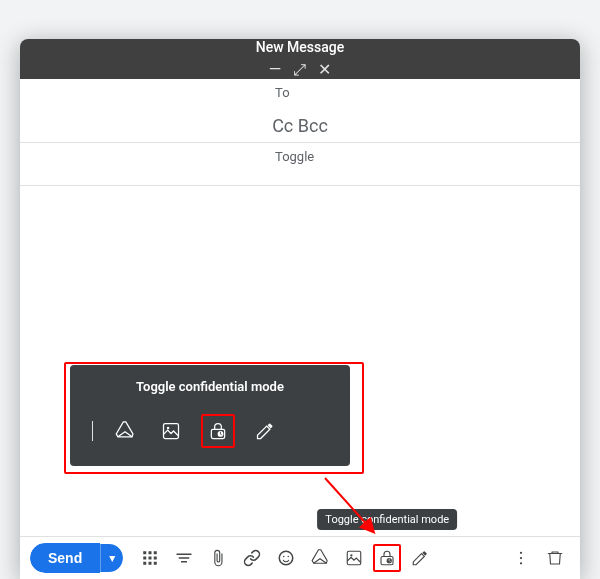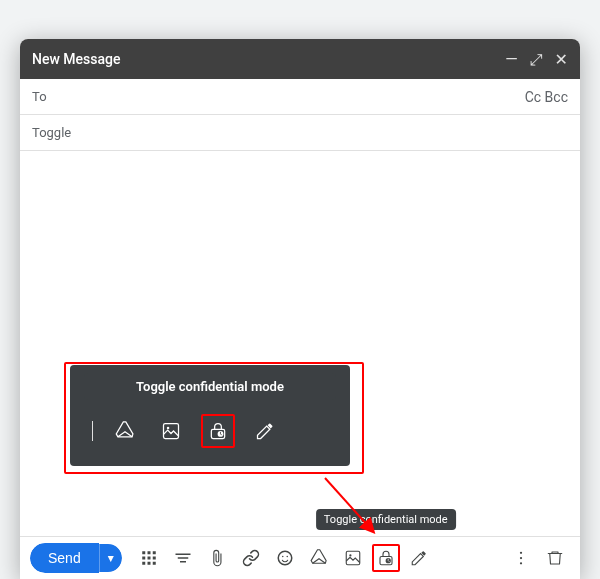--- a/index.html
+++ b/index.html
@@ -29,20 +29,21 @@
     .compose-header {
       background: #404040;
       color: #fff;
       padding: 0 12px;
       height: 40px;
       border-radius: 8px 8px 0 0;
       display: flex;
       align-items: center;
       justify-content: space-between;
       flex-shrink: 0;
+      flex-direction: column;
     }
 
     .compose-header-title {
       font-size: 14px;
       font-weight: 500;
       color: #fff;
     }
 
     .compose-header-controls {
       display: flex;
@@ -56,39 +57,40 @@
       cursor: pointer;
       opacity: 0.85;
     }
 
     .compose-field {
       display: flex;
       align-items: center;
       padding: 6px 12px;
       border-bottom: 1px solid #e0e0e0;
       min-height: 36px;
+      flex-direction: column;
     }
 
     .compose-field-label {
       color: #5f6368;
       font-size: 13px;
       min-width: 50px;
     }
 
     .compose-field-input {
       flex: 1;
       border: none;
       outline: none;
       font-size: 13px;
       color: #202124;
     }
 
     .cc-bcc {
       color: #5f6368;
-      font-size: 14px;
+      font-size: 18px;
       cursor: pointer;
       text-align: center;
     }
 
     .compose-body {
       flex: 1;
       padding: 8px 12px;
       position: relative;
       overflow: hidden;
     }
@@ -151,21 +153,21 @@
       overflow: hidden;
       margin-right: 8px;
     }
 
     .send-btn {
       background: #1a73e8;
       color: #fff;
       border: none;
       padding: 7px 18px;
       font-size: 14px;
-      font-weight: 400;
+      font-weight: 700;
       cursor: pointer;
       border-radius: 20px 0 0 20px;
     }
 
     .send-dropdown-btn {
       background: #1a73e8;
       color: #fff;
       border: none;
       border-left: 1px solid rgba(255,255,255,0.3);
       padding: 7px 8px;

